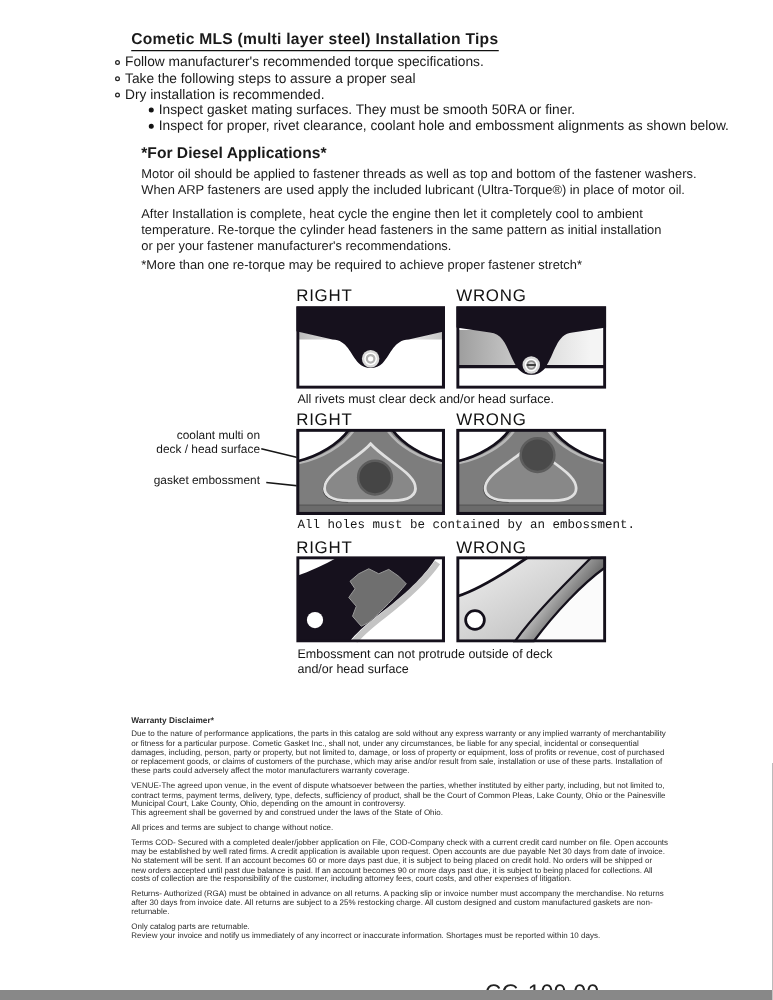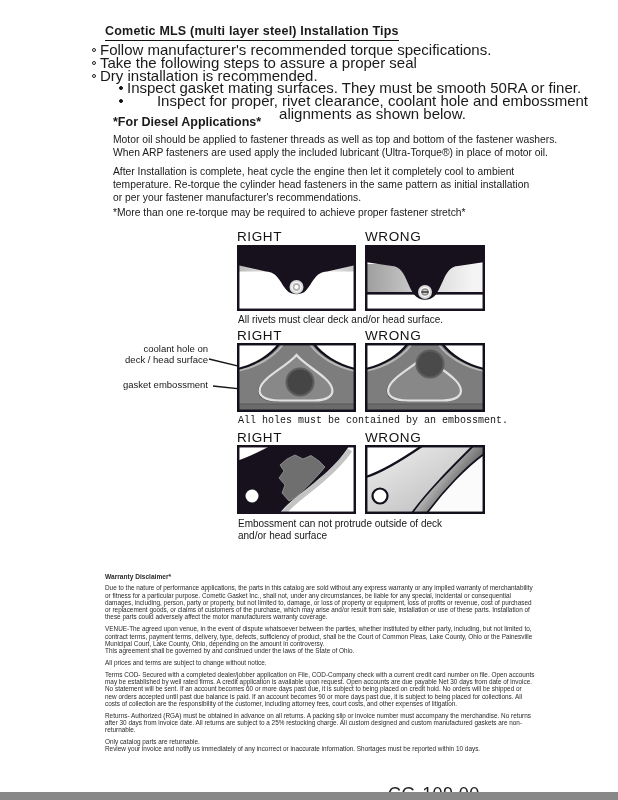--- a/index.html
+++ b/index.html
@@ -8,21 +8,21 @@
     position:relative; width:618px; height:792px; background:#ffffff;
     font-family:"Liberation Sans", sans-serif; color:#1a1a1a; overflow:hidden;
     margin:0 auto;
   }
   .abs { position:absolute; }
   .pre { white-space:pre-line; }
 
   .title { left:105px; top:24px; font-size:12.5px; font-weight:bold;
            border-bottom:1.5px solid #111; padding-bottom:1.5px; letter-spacing:.2px; }
 
-  .bullets { left:92px; top:44px; font-size:15px; line-height:12.8px;text-align:center; }
+  .bullets { left:92px; top:44px; font-size:11px; line-height:12.8px; }
   .b-item { display:flex; align-items:flex-start; }
   .b-item .dot { width:4px; height:4px; border:1px solid #222; border-radius:50%;
                  margin:4px 4px 0 0; flex:none; }
   .sub { margin-left:27px; }
   .sub .dot { background:#111; border-color:#111; }
 
   .h2 { left:113px; top:115px; font-size:12.5px; font-weight:bold; }
   .para { left:113px; font-size:10.3px; line-height:13px; width:500px; }
   .p1 { top:133px; } .p2 { top:165px; } .p3 { top:206px; }
 
@@ -121,21 +121,21 @@
       <line x1="56.3" y1="47" x2="63.7" y2="47" stroke="#3e3e3e" stroke-width="1.6"></line>
     </g>
     <rect x="1.2" y="1.2" width="117.6" height="63.6" fill="none" stroke="#16111d" stroke-width="2.5"></rect>
   </svg>
 
   <div class="abs cap" style="left:238px; top:314px;">All rivets must clear deck and/or head surface.</div>
 
   <div class="abs fig-hdr" style="left:237px; top:328px;">RIGHT</div>
   <div class="abs fig-hdr" style="left:365px; top:328px;">WRONG</div>
 
-  <div class="abs lblL pre" style="top:344px;">coolant hole on
+  <div class="abs lblL pre" style="top:344px;">coolant multi on
 deck / head surface</div>
   <div class="abs lblL" style="top:380px;">gasket embossment</div>
 
   <svg class="abs" style="left:205px; top:350px;" width="105" height="55" viewBox="0 0 105 55">
     <line x1="4" y1="9" x2="95" y2="31" stroke="#161616" stroke-width="1.3"></line>
     <line x1="8" y1="36" x2="60" y2="41.5" stroke="#161616" stroke-width="1.3"></line>
   </svg>
 
   <svg class="abs panel" style="left:237px; top:343px;" width="119" height="69" viewBox="0 0 119 69">
     <rect x="0" y="0" width="119" height="69" fill="#7d7d7d"></rect>

